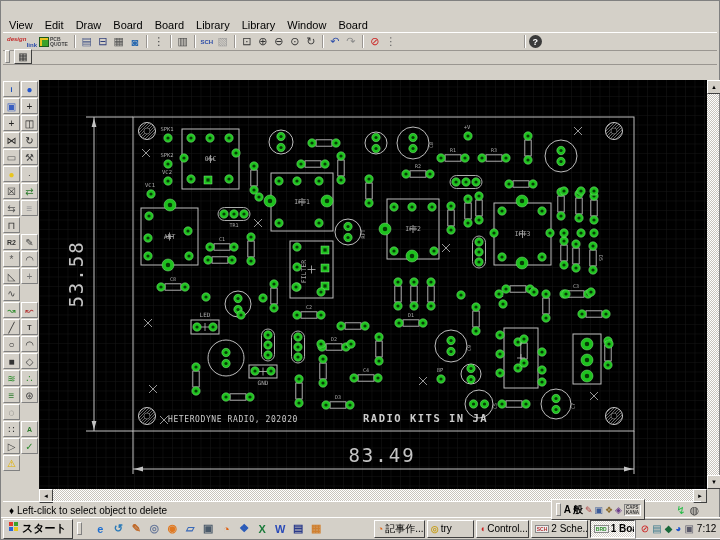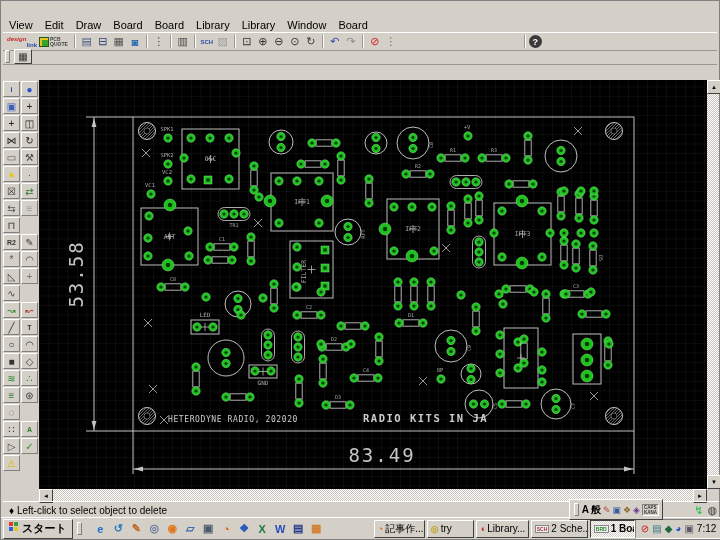--- a/index.html
+++ b/index.html
@@ -65,21 +65,21 @@
                      linear-gradient(45deg,#fff 25%,transparent 25%,transparent 75%,#fff 75%);
     background-size:2px 2px;background-position:0 0,1px 1px;}
   .hscroll{position:absolute;left:38px;top:488px;width:668px;height:12px;display:flex;
     justify-content:space-between;background-color:#c8c4bc;
     background-image:linear-gradient(45deg,#fff 25%,transparent 25%,transparent 75%,#fff 75%),
                      linear-gradient(45deg,#fff 25%,transparent 25%,transparent 75%,#fff 75%);
     background-size:2px 2px;background-position:0 0,1px 1px;}
   .sarrow{width:12px;height:12px;font-size:6px;display:flex;align-items:center;justify-content:center;color:#000;flex:none;}
   .corner{position:absolute;left:706px;top:488px;width:12px;height:12px;background:#d4d0c8;}
   
-  .statusbar{position:absolute;left:2px;top:500px;right:0;height:17px;border-top:1px solid #fff;
+  .statusbar{position:absolute;left:2px;top:500px;right:18px;height:17px;border-top:1px solid #fff;
     display:flex;align-items:center;font-size:10px;}
   .status-text{padding-left:6px;white-space:nowrap;}
   .ime{position:absolute;right:56px;top:-3px;height:19px;display:flex;align-items:center;gap:2px;
     background:#d4d0c8;border:1px solid;border-color:#fff #404040 #404040 #fff;padding:0 3px;font-size:10px;z-index:5;}
   .ime .mode{font-weight:bold;font-size:10px;}
   .ime .itool{font-size:9px;}
   .capskana{font-size:4.5px;line-height:5px;font-weight:bold;color:#333;border:1px solid;
     border-color:#808080 #fff #fff #808080;padding:0 1px;text-align:left;}
   .status-right{position:absolute;right:2px;top:2px;display:flex;gap:4px;font-size:11px;align-items:center;}
   
@@ -1191,21 +1191,21 @@
         <span class="taskbtn raised">
           <span class="ticon" style="color: rgb(224, 96, 16);">◔</span>
           <span>記事作...</span>
         </span>
         <span class="taskbtn raised">
           <span class="ticon" style="color: rgb(200, 160, 32);">◎</span>
           <span>try</span>
         </span>
         <span class="taskbtn raised">
           <span class="ticon" style="color: rgb(204, 32, 32);">◖</span>
-          <span>Library...</span>
+          <span>Control...</span>
         </span>
         <span class="taskbtn raised">
           <span class="ticon txt" style="color: rgb(176, 48, 48);">SCH</span>
           <span>2 Sche...</span>
         </span>
         <span class="taskbtn raised active">
           <span class="ticon txt" style="color: rgb(42, 138, 42);">BRD</span>
           <span>1 Boa...</span>
         </span>
       </span>

